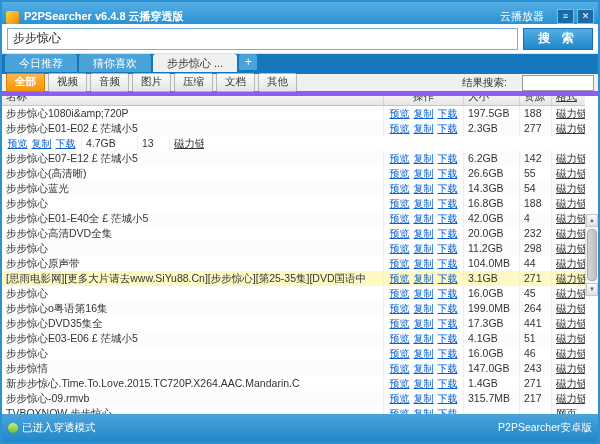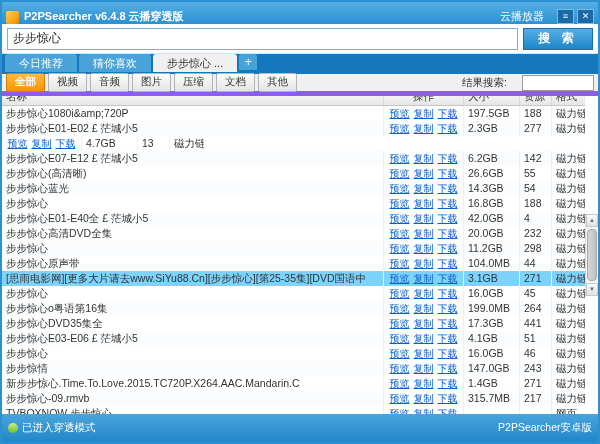--- a/index.html
+++ b/index.html
@@ -35,27 +35,27 @@
   .result-filter-input { width:72px; height:16px; border:1px solid #9a9a9a; font-size:10px; padding:0 3px; outline:none; }
 
   
   .table-area { flex:1; display:flex; overflow:hidden; background:#fff;align-items:center; }
   .results { flex:1; display:flex; flex-direction:column; overflow:hidden; }
   .thead { height:17px; flex:0 0 17px; display:flex; background:linear-gradient(#fdfdfd,#e6e6e6); border-bottom:1px solid #c5c5c5; font-size:10.5px; color:#333; }
   .hcell { padding:1px 4px; border-right:1px solid #d8d8d8; white-space:nowrap; overflow:hidden; cursor:pointer; }
   .tbody { flex:1; overflow:hidden; }
   .trow { height:15px; display:flex; align-items:center; font-size:10.5px; color:#333; cursor:pointer; }
   .trow:nth-child(even) { background:#fafcfe; }
-  .trow.selected { background:#7dd3fc; }
+  .trow.selected { background:#fef9c3; }
   .cell { height:15px; line-height:15px; padding:0 4px; border-right:1px solid #efefef; white-space:nowrap; overflow:hidden; }
   .c-name { width:382px; flex:0 0 382px; }
   .c-act  { width:80px;  flex:0 0 80px; display:flex; gap:4px; justify-content:center; }
   .c-size { width:56px;  flex:0 0 56px; }
   .c-res  { width:32px;  flex:0 0 32px; }
-  .c-fmt  { width:34px;  flex:0 0 34px; border-right:none; }
+  .c-fmt  { width:34px;  flex:0 0 34px; border-right:none;text-decoration:underline; }
   .link { color:#0b5fd0; text-decoration:underline; font-size:10px; cursor:pointer; }
 
   
   .scrollbar { width:13px; flex:0 0 13px; background:#f4f4f4; border-left:1px solid #dcdcdc; display:flex; flex-direction:column; }
   .sb-btn { height:13px; flex:0 0 13px; background:linear-gradient(#fbfbfb,#e2e2e2); border:1px solid #c8c8c8; color:#666; font-size:6px; line-height:11px; text-align:center; cursor:pointer; }
   .sb-thumb { height:52px; margin:2px 1px; background:linear-gradient(90deg,#d6d6d6,#bfbfbf); border:1px solid #aaa; border-radius:4px; cursor:pointer; }
   .sb-space { flex:1; }
 
   
   .statusbar { height:17px; flex:0 0 17px; background:linear-gradient(#4aa4dc,#2187c8); display:flex; align-items:center; padding:14px 6px; color:#fff; font-size:10.5px; }

